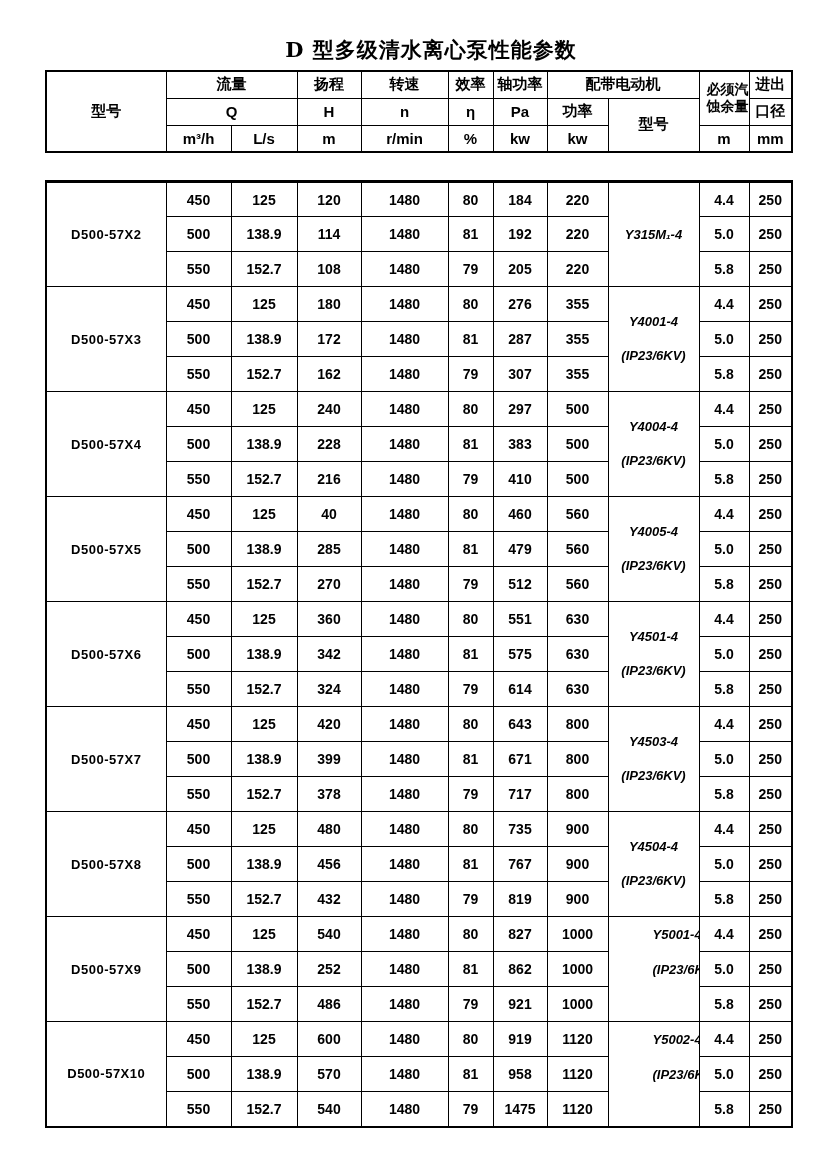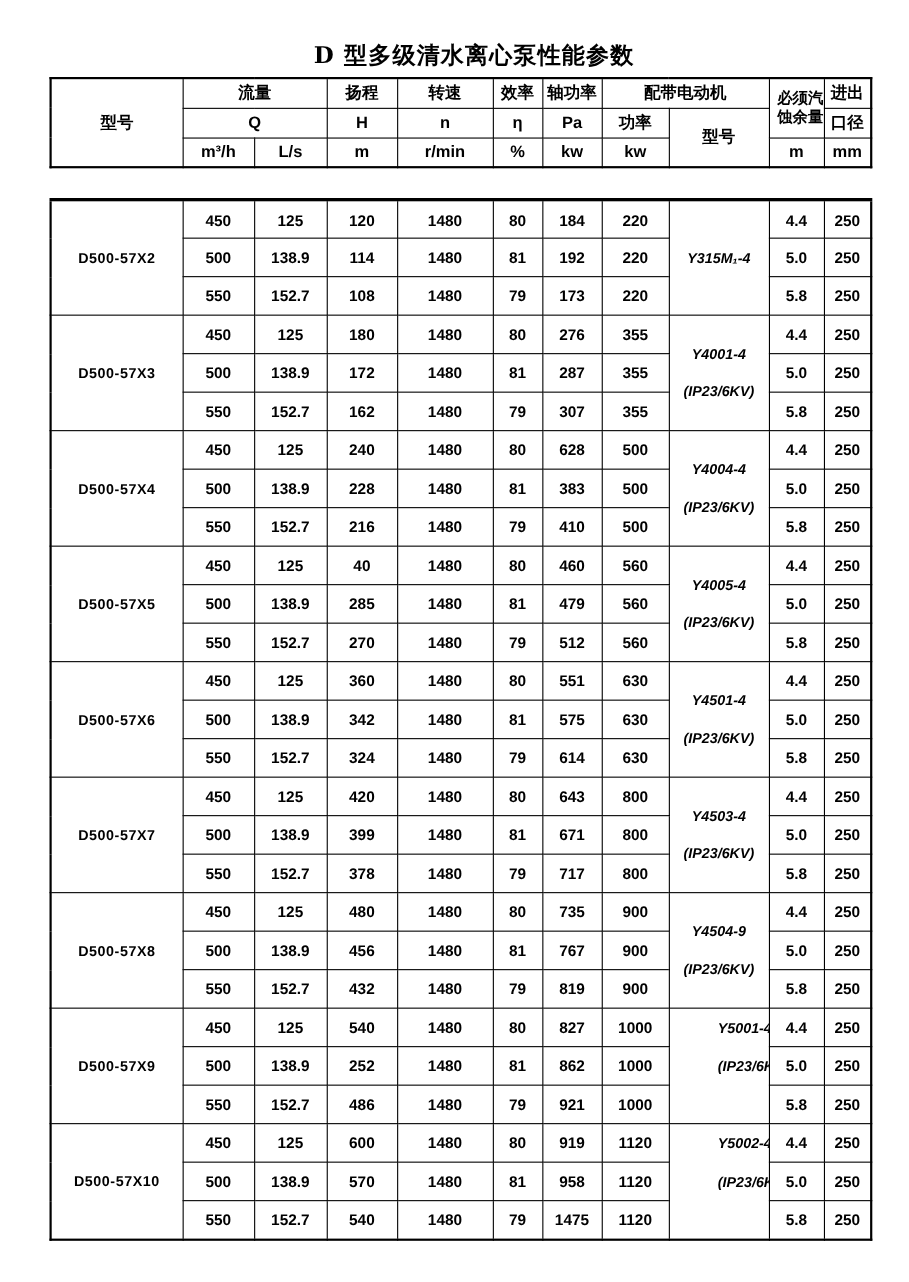--- a/index.html
+++ b/index.html
@@ -131,21 +131,21 @@
           <td>220</td>
           <td>5.0</td>
           <td>250</td>
         </tr>
         <tr>
           <td>550</td>
           <td>152.7</td>
           <td>108</td>
           <td>1480</td>
           <td>79</td>
-          <td>173</td>
+          <td>205</td>
           <td>220</td>
           <td>5.8</td>
           <td>250</td>
         </tr>
         <tr>
           <td class="model" rowspan="3">D500-57X3</td>
           <td>450</td>
           <td>125</td>
           <td>180</td>
           <td>1480</td>
@@ -181,21 +181,21 @@
           <td>5.8</td>
           <td>250</td>
         </tr>
         <tr>
           <td class="model" rowspan="3">D500-57X4</td>
           <td>450</td>
           <td>125</td>
           <td>240</td>
           <td>1480</td>
           <td>80</td>
-          <td>628</td>
+          <td>297</td>
           <td>500</td>
           <td class="motor middle" rowspan="3">
             <div>Y4004-4</div>
             <div>(IP23/6KV)</div>
           </td>
           <td>4.4</td>
           <td>250</td>
         </tr>
         <tr>
           <td>500</td>
@@ -336,21 +336,21 @@
         <tr>
           <td class="model" rowspan="3">D500-57X8</td>
           <td>450</td>
           <td>125</td>
           <td>480</td>
           <td>1480</td>
           <td>80</td>
           <td>735</td>
           <td>900</td>
           <td class="motor middle" rowspan="3">
-            <div>Y4504-9</div>
+            <div>Y4504-4</div>
             <div>(IP23/6KV)</div>
           </td>
           <td>4.4</td>
           <td>250</td>
         </tr>
         <tr>
           <td>500</td>
           <td>138.9</td>
           <td>456</td>
           <td>1480</td>

